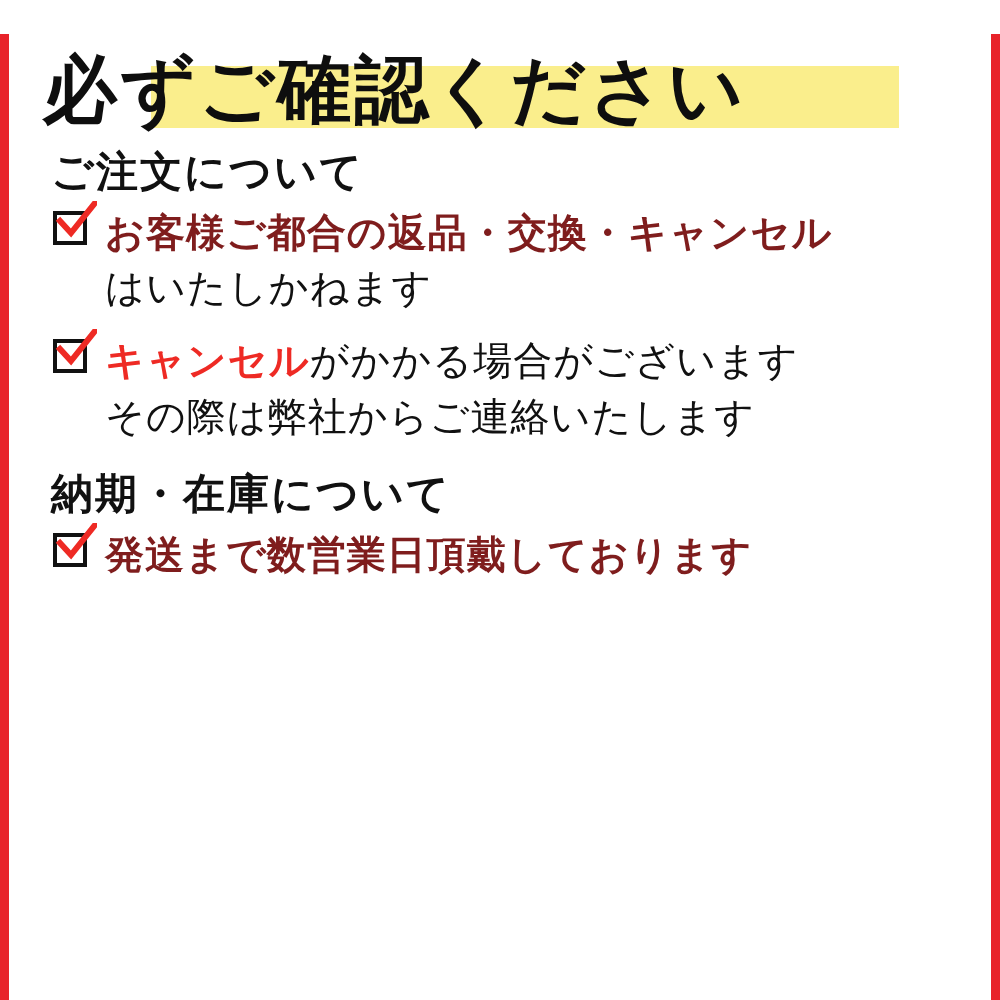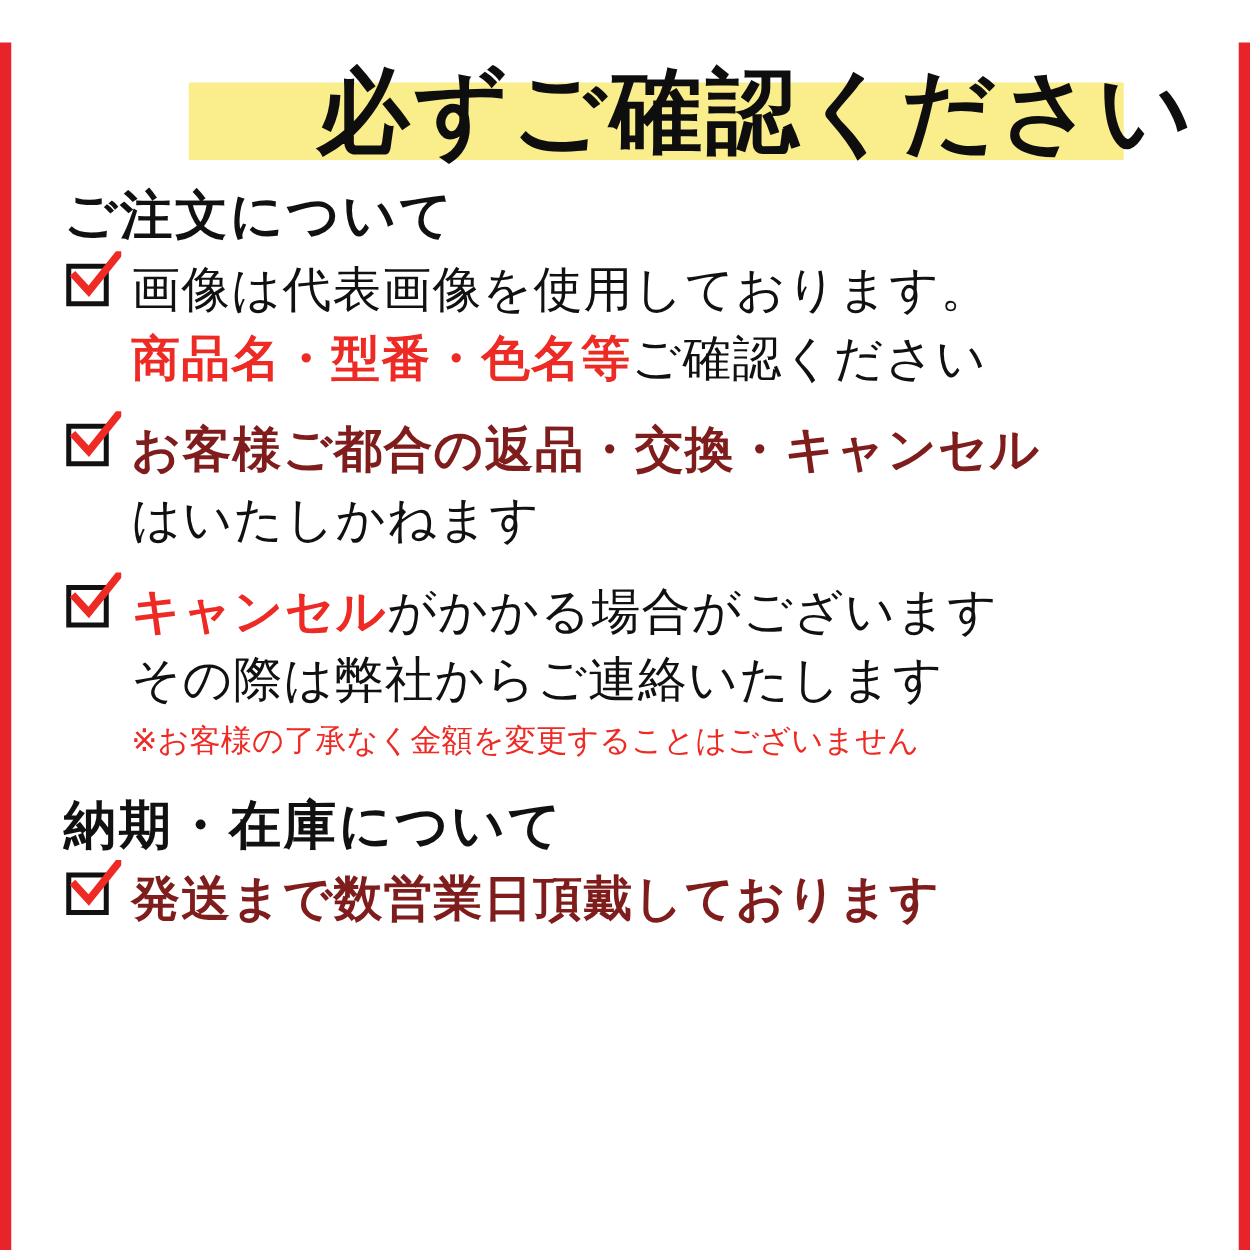--- a/index.html
+++ b/index.html
@@ -39,21 +39,21 @@
   .title-highlight {
     position: absolute;
     left: 108px;
     top: 32px;
     width: 748px;
     height: 62px;
     background: #faee8c;
   }
   .title-text {
     position: relative;
-    text-align: right;
+    text-align: left;
     font-size: 74px;
     line-height: 110px;
     font-weight: bold;
     letter-spacing: 3px;
     color: #0e0e0e;
     white-space: nowrap;
   }
 
   
   .section-heading {
@@ -127,30 +127,20 @@
   <div class="inner">
 
     <div class="title-wrap">
       <div class="title-highlight"></div>
       <div class="title-text">必ずご確認ください</div>
     </div>
 
     <div class="section">
       <div class="section-heading">ご注文について</div>
 
-      <div class="item">
-        <span class="check-icon">
-          <span class="box"></span>
-          <svg class="tick" viewBox="0 0 42 42" xmlns="http://www.w3.org/2000/svg">
-            <path d="M5 20 L16 32 L40 2" fill="none" stroke="#ee2a24" stroke-width="6" stroke-linecap="square"></path>
-          </svg>
-        </span>
-        <div class="line">画像は代表画像を使用しております。</div>
-        <div class="line mixed"><span class="red">商品名・型番・色名等</span><span class="blk">ご確認ください</span></div>
-      </div>
 
       <div class="item">
         <span class="check-icon">
           <span class="box"></span>
           <svg class="tick" viewBox="0 0 42 42" xmlns="http://www.w3.org/2000/svg">
             <path d="M5 20 L16 32 L40 2" fill="none" stroke="#ee2a24" stroke-width="6" stroke-linecap="square"></path>
           </svg>
         </span>
         <div class="line red bold">お客様ご都合の返品・交換・キャンセル</div>
         <div class="line">はいたしかねます</div>
@@ -158,21 +148,20 @@
 
       <div class="item tight">
         <span class="check-icon">
           <span class="box"></span>
           <svg class="tick" viewBox="0 0 42 42" xmlns="http://www.w3.org/2000/svg">
             <path d="M5 20 L16 32 L40 2" fill="none" stroke="#ee2a24" stroke-width="6" stroke-linecap="square"></path>
           </svg>
         </span>
         <div class="line mixed"><span class="red">キャンセル</span><span class="blk">がかかる場合がございます</span></div>
         <div class="line">その際は弊社からご連絡いたします</div>
-        <div class="note">※お客様の了承なく金額を変更することはございません</div>
       </div>
     </div>
 
     <div class="section">
       <div class="section-heading second">納期・在庫について</div>
 
       <div class="item">
         <span class="check-icon">
           <span class="box"></span>
           <svg class="tick" viewBox="0 0 42 42" xmlns="http://www.w3.org/2000/svg">

